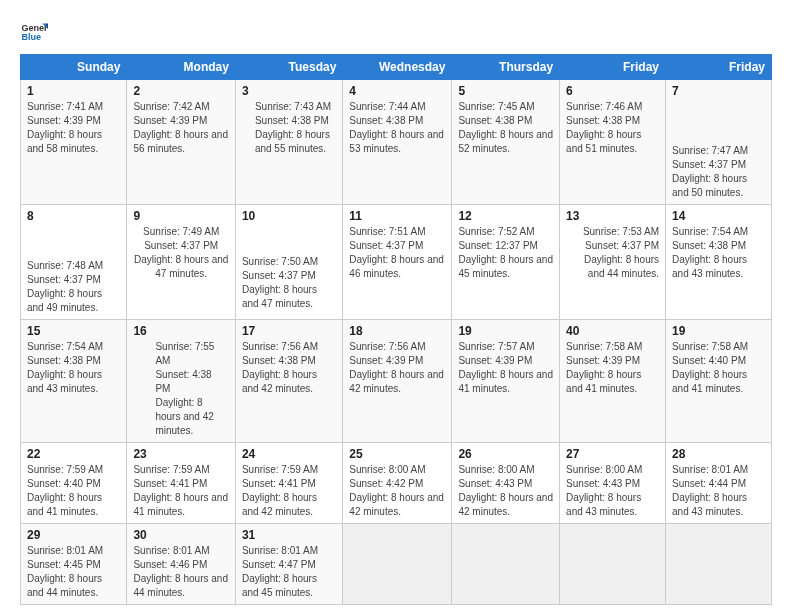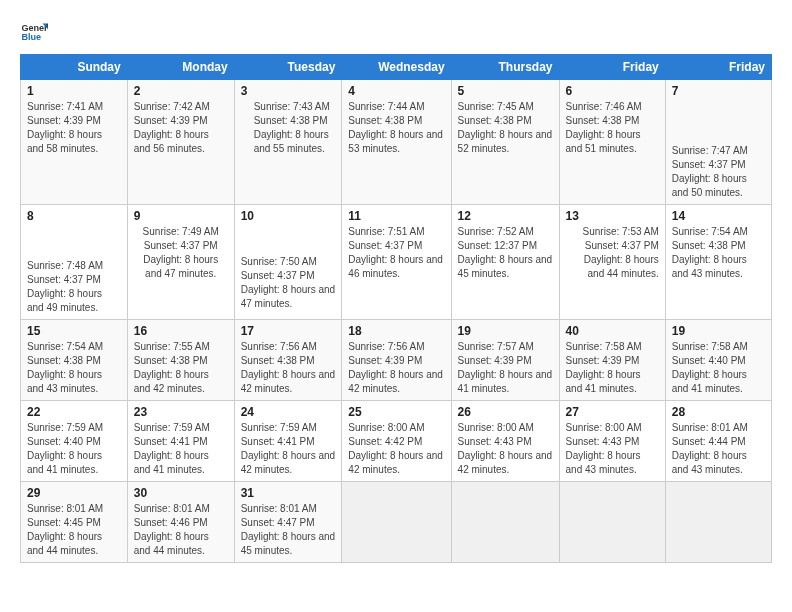--- a/index.html
+++ b/index.html
@@ -202,21 +202,21 @@
         </tr>
         <tr>
           <td>
             <span class="day-num">15</span>
             <div class="day-info" style="white-space: pre-line;">Sunrise: 7:54 AM
 Sunset: 4:38 PM
 Daylight: 8 hours and 43 minutes.</div>
           </td>
           <td>
             <span class="day-num">16</span>
-            <div class="day-info" style="white-space: pre-line;">Sunrise: 7:55 AM
+            <div class="day-info" style="white-space: pre-line; margin-left: 22px;">Sunrise: 7:55 AM
 Sunset: 4:38 PM
 Daylight: 8 hours and 42 minutes.</div>
           </td>
           <td>
             <span class="day-num">17</span>
             <div class="day-info" style="white-space: pre-line;">Sunrise: 7:56 AM
 Sunset: 4:38 PM
 Daylight: 8 hours and 42 minutes.</div>
           </td>
           <td>

